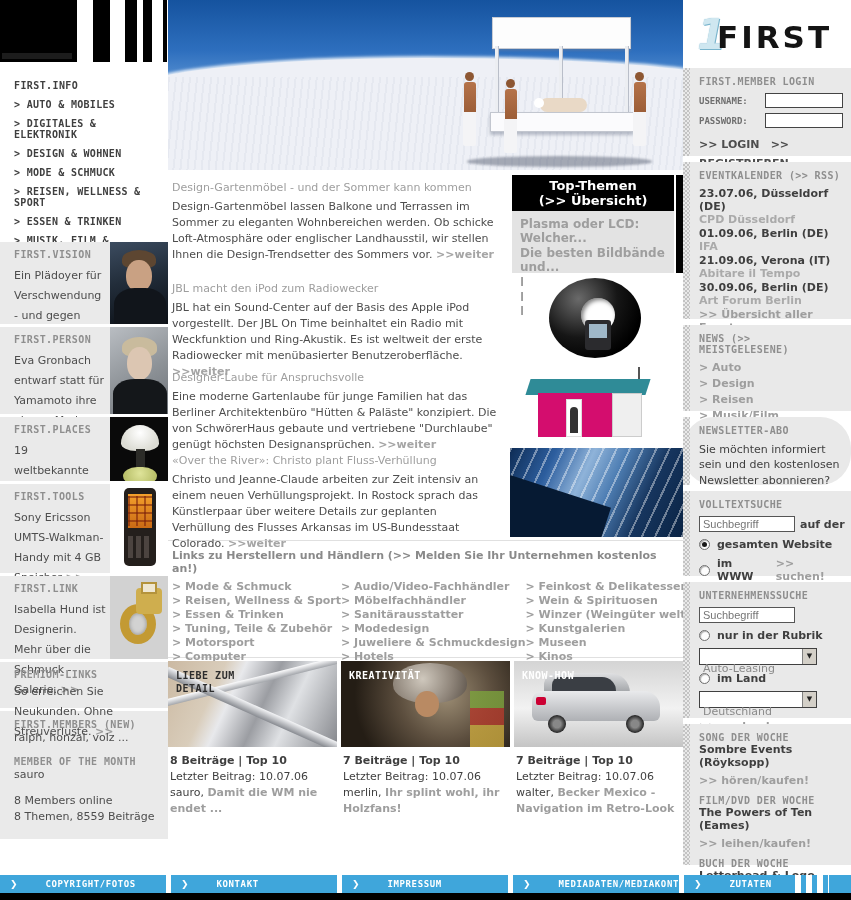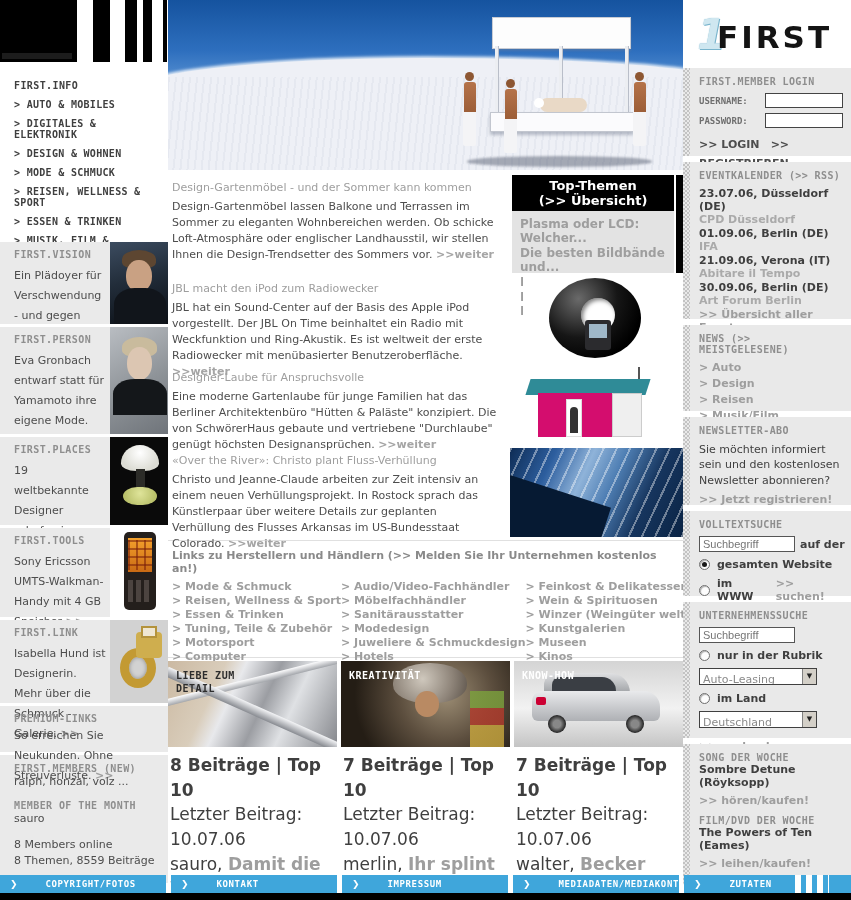--- a/index.html
+++ b/index.html
@@ -28,21 +28,21 @@
   
   .nav { padding:12px 6px 10px 14px; height:174px; }
   .nav .nav-title { margin-bottom:8px; font-size:10px; }
   .nav a { display:block; margin-bottom:8px; font-family:"DejaVu Sans Mono","Liberation Mono",monospace; font-weight:bold; font-size:10px; letter-spacing:.3px; color:#3f3f3f; }
 
   
   .feature { display:flex; margin-bottom:3px; }
   .feature .ft { width:110px; flex:0 0 110px; background:#eaeaea; padding:7px 4px 4px 14px; }
   .feature .ft .t { margin-bottom:4px; }
   .feature .fimg { flex:1; position:relative; overflow:hidden; }
-  .h82{height:82px}.h87{height:107px}.h80{height:88px}.h89{height:89px}.h83{height:83px}
+  .h82{height:82px}.h87{height:87px}.h80{height:64px}.h89{height:89px}.h83{height:83px}
 
   .img-man { background:linear-gradient(165deg,#3c4c60 0%,#222d3a 45%,#0b0f15 100%); }
   .img-man .face { position:absolute; left:16px; top:18px; width:26px; height:32px; border-radius:48%; background:#c9a183; }
   .img-man .hair { position:absolute; left:12px; top:8px; width:34px; height:18px; border-radius:50% 50% 30% 30%; background:#5d4631; }
   .img-man .body { position:absolute; left:4px; top:46px; width:52px; height:40px; border-radius:40% 40% 0 0; background:#11151b; }
 
   .img-woman { background:linear-gradient(150deg,#b9bdc2 0%,#8d9297 55%,#6f747a 100%); }
   .img-woman .face { position:absolute; left:17px; top:20px; width:25px; height:33px; border-radius:48%; background:#dcc6b2; }
   .img-woman .hair { position:absolute; left:12px; top:10px; width:35px; height:20px; border-radius:50% 50% 35% 35%; background:#c9bb9d; }
   .img-woman .body { position:absolute; left:3px; top:52px; width:54px; height:36px; background:#14171a; border-radius:40% 40% 0 0; }
@@ -127,21 +127,21 @@
   .linkcols { display:flex; }
   .linkcols .lc { flex:1; }
   .linkcols a { display:block; font-size:11px; font-weight:bold; color:#9e9e9e; margin-bottom:1px; white-space:nowrap; }
 
   .forums { display:flex; margin-bottom:0; }
   .forum { flex:1; margin-right:4px; }
   .forum:last-child { margin-right:0; }
   .fimg2 { position:relative; height:86px; overflow:hidden; }
   .forum .flabel { position:absolute; left:8px; top:8px; font-family:"DejaVu Sans Mono","Liberation Mono",monospace; font-weight:bold; font-size:10px; letter-spacing:.5px; color:#fff; width:90px; line-height:1.3; }
   .forum .flabel.darklbl { color:#2d2d2d; }
-  .ftxt { padding:6px 4px 0 2px; font-size:17px; line-height:1.45; color:#3f3f3f; }
+  .ftxt { padding:6px 4px 0 2px; font-size:11px; line-height:1.45; color:#3f3f3f; }
   .ftxt .stats { font-weight:bold; }
   .ftxt .topic { font-weight:bold; color:#9e9e9e; }
 
   .img-chair { background:linear-gradient(115deg,#cbb9a2 0%,#d9cdbb 28%,#e8e9ec 38%,#9b9da2 55%,#dfe1e4 70%,#85878c 100%); }
   .img-chair .bar { position:absolute; left:-10px; top:46px; width:200px; height:10px; background:linear-gradient(#f4f5f7,#888b91); transform:rotate(24deg); }
   .img-chair .bar2 { position:absolute; left:-20px; top:18px; width:200px; height:7px; background:linear-gradient(#fdfdfe,#a3a6ab); transform:rotate(-14deg); }
   .img-fur { background:radial-gradient(circle at 62% 40%,#9c8d74 0%,#5c4e3e 40%,#241d15 78%); }
   .img-fur .hat { position:absolute; left:52px; top:2px; width:74px; height:40px; border-radius:50% 50% 45% 45%; background:radial-gradient(circle at 40% 40%,#cfc8bd,#8d8378 60%,#5a5148 100%); }
   .img-fur .face { position:absolute; left:74px; top:30px; width:24px; height:26px; border-radius:48%; background:#b98a63; }
   .img-fur .deco { position:absolute; right:6px; top:30px; width:34px; height:56px; background:linear-gradient(#7ca23c 0 30%,#b33b2c 30% 60%,#caa83e 60%); opacity:.8; }
@@ -173,21 +173,21 @@
   .newscols a { display:block; font-size:11px; font-weight:bold; color:#9e9e9e; margin-bottom:3px; }
   .searchrow { display:flex; align-items:center; margin-bottom:6px; }
   .searchrow input { width:96px; height:16px; border:1px solid #555; background:#fff; font-size:11px; color:#9a9a9a; padding:0 3px; }
   .searchrow .aft { margin-left:5px; font-size:11px; font-weight:bold; color:#3f3f3f; }
   .radiorow { display:flex; align-items:center; margin-bottom:6px; }
   .radio { width:11px; height:11px; border-radius:50%; border:1px solid #6f6f6f; background:#fdfdfd; margin-right:7px; position:relative; flex:0 0 11px; box-shadow:inset 1px 1px 1px rgba(0,0,0,.3); }
   .radio.sel::after { content:""; position:absolute; left:2px; top:2px; width:5px; height:5px; border-radius:50%; background:#1a1a1a; }
   .radiorow .rlbl { font-size:11px; font-weight:bold; color:#3f3f3f; }
   .radiorow .glink { margin-left:5px; }
   .selectbox { display:flex; width:118px; height:17px; border:1px solid #404040; background:#fff; margin:0 0 7px 0; box-shadow:1px 1px 0 #fff inset; }
-  .selectbox .sval { flex:1; font-size:11px; color:#8a8a8a; padding:4px 3px; white-space:nowrap; overflow:hidden; }
+  .selectbox .sval { flex:1; font-size:11px; color:#8a8a8a; padding:13px 3px; white-space:nowrap; overflow:hidden; }
   .selectbox .sarr { flex:0 0 14px; background:#d4d0c8; border-left:1px solid #808080; font-size:7px; color:#222; text-align:center; line-height:15px; }
   .wk { margin-bottom:7px; }
   .wk .name { font-size:11px; font-weight:bold; color:#3f3f3f; }
 
   
   .footer { position:absolute; left:0; right:0; bottom:7px; height:18px; display:flex; }
   .fseg { background:#3fa6db; height:18px; display:flex; align-items:center; padding-left:10px; margin-right:5px; position:relative; }
   .fs1{width:166px}.fs2{width:166px}.fs3{width:166px}.fs4{width:166px}.fs5{flex:1;margin-right:0;}
   .fseg .arr { color:#fff; font-size:9px; font-weight:bold; margin-right:8px; }
   .fseg .flab { font-family:"DejaVu Sans Mono","Liberation Mono",monospace; font-weight:bold; font-size:9px; letter-spacing:.6px; color:#fff;margin-left:20px; }
@@ -509,21 +509,21 @@
         <div class="newscols">
           <div class="nc">
             <a href="#">&gt; Auto</a>
             <a href="#">&gt; Design</a>
             <a href="#">&gt; Reisen</a>
             <a href="#">&gt; Musik/Film</a>
           </div>
         </div>
       </div>
 
-      <div class="sb" style="height:88px;">
+      <div class="sb" style="height:68px;border-radius:31px;">
         <div class="pxhead shead">NEWSLETTER-ABO</div>
         <div class="line">Sie möchten informiert sein und den kostenlosen Newsletter abonnieren?</div>
         <a href="#" class="glink">&gt;&gt; Jetzt registrieren!</a>
       </div>
 
       <div class="sb" style="height:85px;">
         <div class="pxhead shead">VOLLTEXTSUCHE</div>
         <div class="searchrow">
           <input type="text" placeholder="Suchbegriff" style="">
           <span class="aft">auf der</span>
@@ -559,21 +559,21 @@
         <div class="selectbox">
           <span class="sval">Deutschland</span>
           <span class="sarr">▼</span>
         </div>
         <a href="#" class="glink">&gt;&gt; suchen!</a>
       </div>
 
       <div class="sb" style="height:141px; margin-bottom:0;">
         <div class="wk">
           <div class="pxhead">SONG DER WOCHE</div>
-          <div class="name">Sombre Detune (Röyksopp)</div>
+          <div class="name">Sombre Events (Röyksopp)</div>
           <a href="#" class="glink">&gt;&gt; hören/kaufen!</a>
         </div>
         <div class="wk">
           <div class="pxhead">FILM/DVD DER WOCHE</div>
           <div class="name">The Powers of Ten (Eames)</div>
           <a href="#" class="glink">&gt;&gt; leihen/kaufen!</a>
         </div>
         <div class="wk">
           <div class="pxhead">BUCH DER WOCHE</div>
           <div class="name">Letterhead &amp; Logo Design</div>

